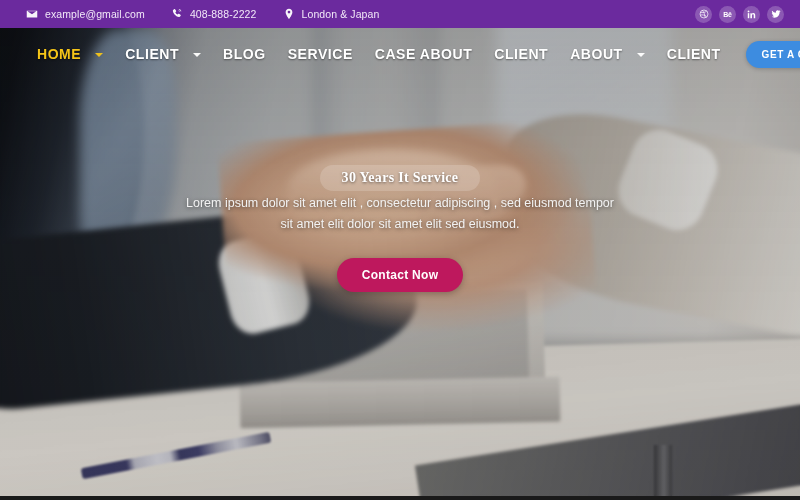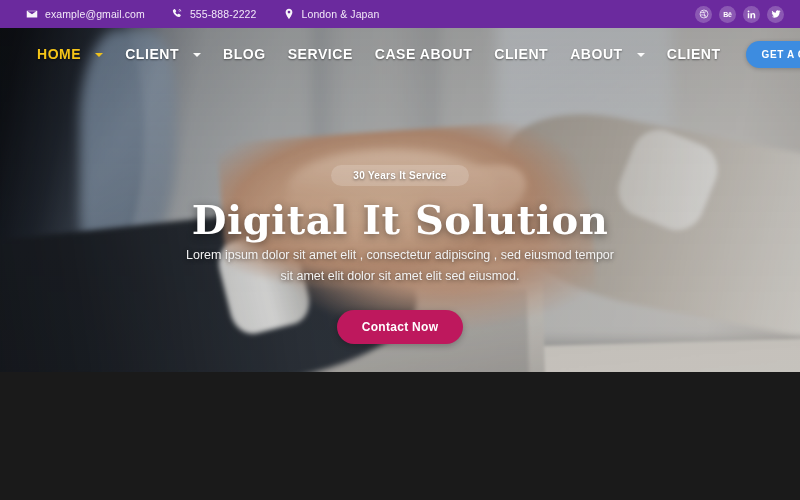--- a/index.html
+++ b/index.html
@@ -8,21 +8,21 @@
     width: 800px;
     height: 500px;
     overflow: hidden;
     font-family: "Liberation Sans", sans-serif;
     background: #1a1a1a;
   }
 
   .page {
     position: relative;
     width: 800px;
-    height: 372px;
+    height: 496px;
     overflow: hidden;
   }
 
   
   .topbar {
     position: relative;
     z-index: 30;
     height: 28px;
     background: #6b2a9e;
     display: flex;
@@ -485,22 +485,22 @@
     align-items: center;
     justify-content: flex-start;
     padding-top: 85px;
     text-align: center;
   }
 
   .badge {
     display: inline-block;
     background: rgba(255,255,255,.17);
     color: #ffffff;
-    font-family: Liberation Sans, sans-serif;
-    font-size: 10px;
+    font-family: Liberation Serif, serif;
+    font-size: 14px;
     font-weight: bold;
     letter-spacing: .3px;
     padding: 5px 22px;
     border-radius: 13px;
     text-shadow: 0 1px 3px rgba(0,0,0,.5);
   }
 
   .hero-title {
     margin-top: 12px;
     font-family: "DejaVu Serif", serif;
@@ -583,21 +583,21 @@
       </div>
 
       <div class="tb-item">
         <span class="ic">
           <svg width="12" height="12" viewBox="0 0 16 16" fill="#ffffff">
             <path d="M4.2 1.6c.5-.3 1.1-.2 1.4.3l1.2 1.9c.3.4.2.9-.2 1.2l-.9.7c.6 1.4 1.7 2.5 3.1 3.1l.7-.9c.3-.4.8-.5 1.2-.2l1.9 1.2c.5.3.6.9.3 1.4l-.8 1.2c-.3.5-.9.7-1.5.5C6.9 11.6 3.4 8.1 2.5 3.9c-.1-.6.1-1.2.6-1.5l1.1-.8z"></path>
             <path d="M10.6 1.2c1.6.3 2.9 1.6 3.2 3.2l-.9.2c-.2-1.2-1.2-2.2-2.5-2.5l.2-.9z"></path>
             <path d="M10.3 3c.8.2 1.4.8 1.6 1.6l-.9.2c-.1-.4-.5-.8-.9-.9l.2-.9z"></path>
           </svg>
         </span>
-        <span>555-888-2222</span>
+        <span>408-888-2222</span>
       </div>
 
       <div class="tb-item">
         <span class="ic">
           <svg width="12" height="12" viewBox="0 0 16 16" fill="#ffffff">
             <path d="M8 1C5.5 1 3.5 3 3.5 5.5c0 3.3 4 8.5 4.5 9 .5-.5 4.5-5.7 4.5-9C12.5 3 10.5 1 8 1zm0 6.2a1.8 1.8 0 1 1 0-3.6 1.8 1.8 0 0 1 0 3.6z"></path>
           </svg>
         </span>
         <span>London &amp; Japan</span>
       </div>
@@ -667,18 +667,17 @@
       <div class="nav-item">
         <span>CLIENT</span>
       </div>
 
       <button class="quote-btn">GET A QUOTE</button>
     </div>
   </div>
 
   <div class="hero-content">
     <div class="badge">30 Years It Service</div>
-    <div class="hero-title">Digital It Solution</div>
     <div class="hero-desc">Lorem ipsum dolor sit amet elit , consectetur adipiscing , sed eiusmod tempor sit amet elit dolor sit amet elit sed eiusmod.</div>
     <button class="contact-btn">Contact Now</button>
   </div>
 
 </div>
 
 </body></html>

